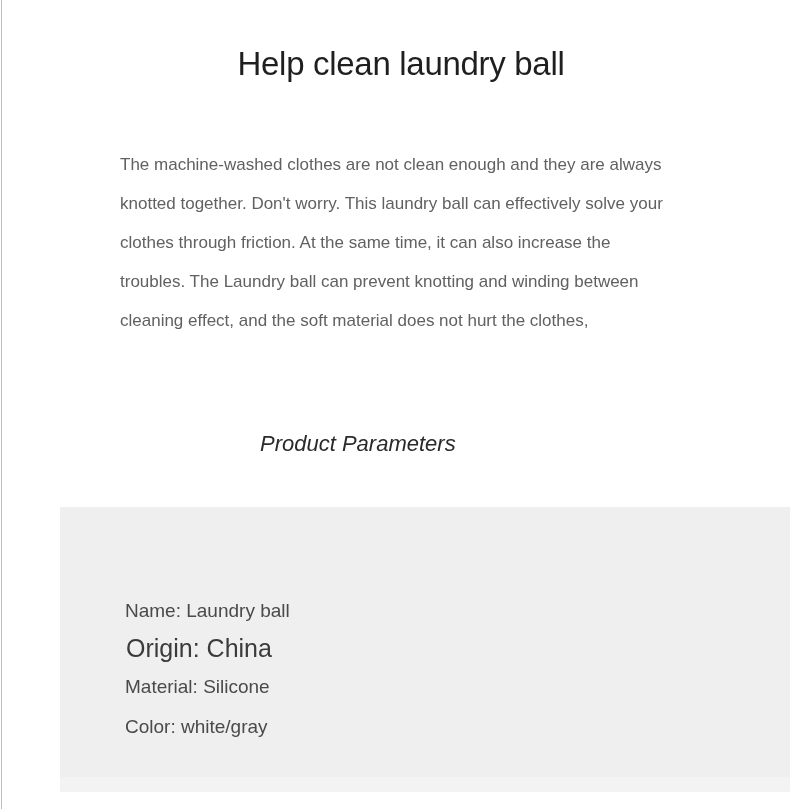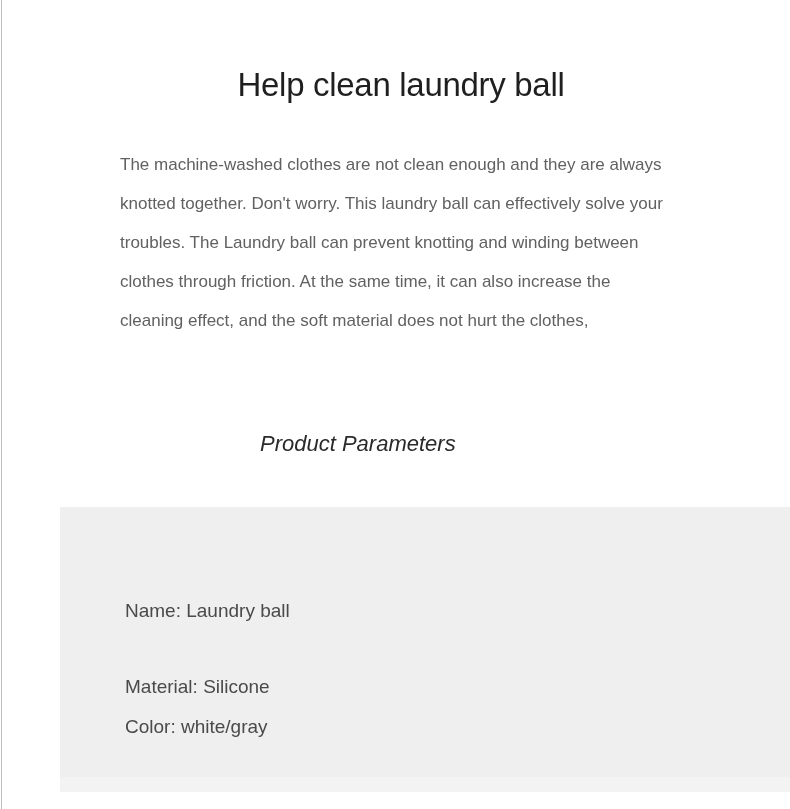--- a/index.html
+++ b/index.html
@@ -29,21 +29,21 @@
   .left-edge-line {
     position: absolute;
     left: 1px;
     top: 0;
     width: 1px;
     height: 809px;
     background: var(--left-line);
   }
   .page-title {
     position: absolute;
-    top: 65px;
+    top: 44px;
     left: 0;
     width: 100%;
     padding-left: 12px;
     text-align: center;
     font-size: 33px;
     line-height: 40px;
     font-weight: 400;
     letter-spacing: -0.3px;
     color: var(--title-text);
     white-space: nowrap;
@@ -111,27 +111,28 @@
 
 <div class="page">
 
   <div class="left-edge-line"></div>
 
   <h1 class="page-title">Help clean laundry ball</h1>
 
   <div class="description">
     <p>The machine-washed clothes are not clean enough and they are always</p>
     <p>knotted together. Don't worry. This laundry ball can effectively solve your</p>
+    <p>clothes through friction. At the same time, it can also increase the</p>
     <p>troubles. The Laundry ball can prevent knotting and winding between</p>
-    <p>clothes through friction. At the same time, it can also increase the</p>
     <p>cleaning effect, and the soft material does not hurt the clothes,</p>
   </div>
 
   <h2 class="section-heading">Product Parameters</h2>
 
   <div class="params-box">
     <p class="param param-name">Name: Laundry ball</p>
+    <p class="param param-origin">Origin: China</p>
     <p class="param param-material">Material: Silicone</p>
     <p class="param param-color">Color: white/gray</p>
     <div class="bottom-strip"></div>
   </div>
 
 </div>
 
 </body></html>

